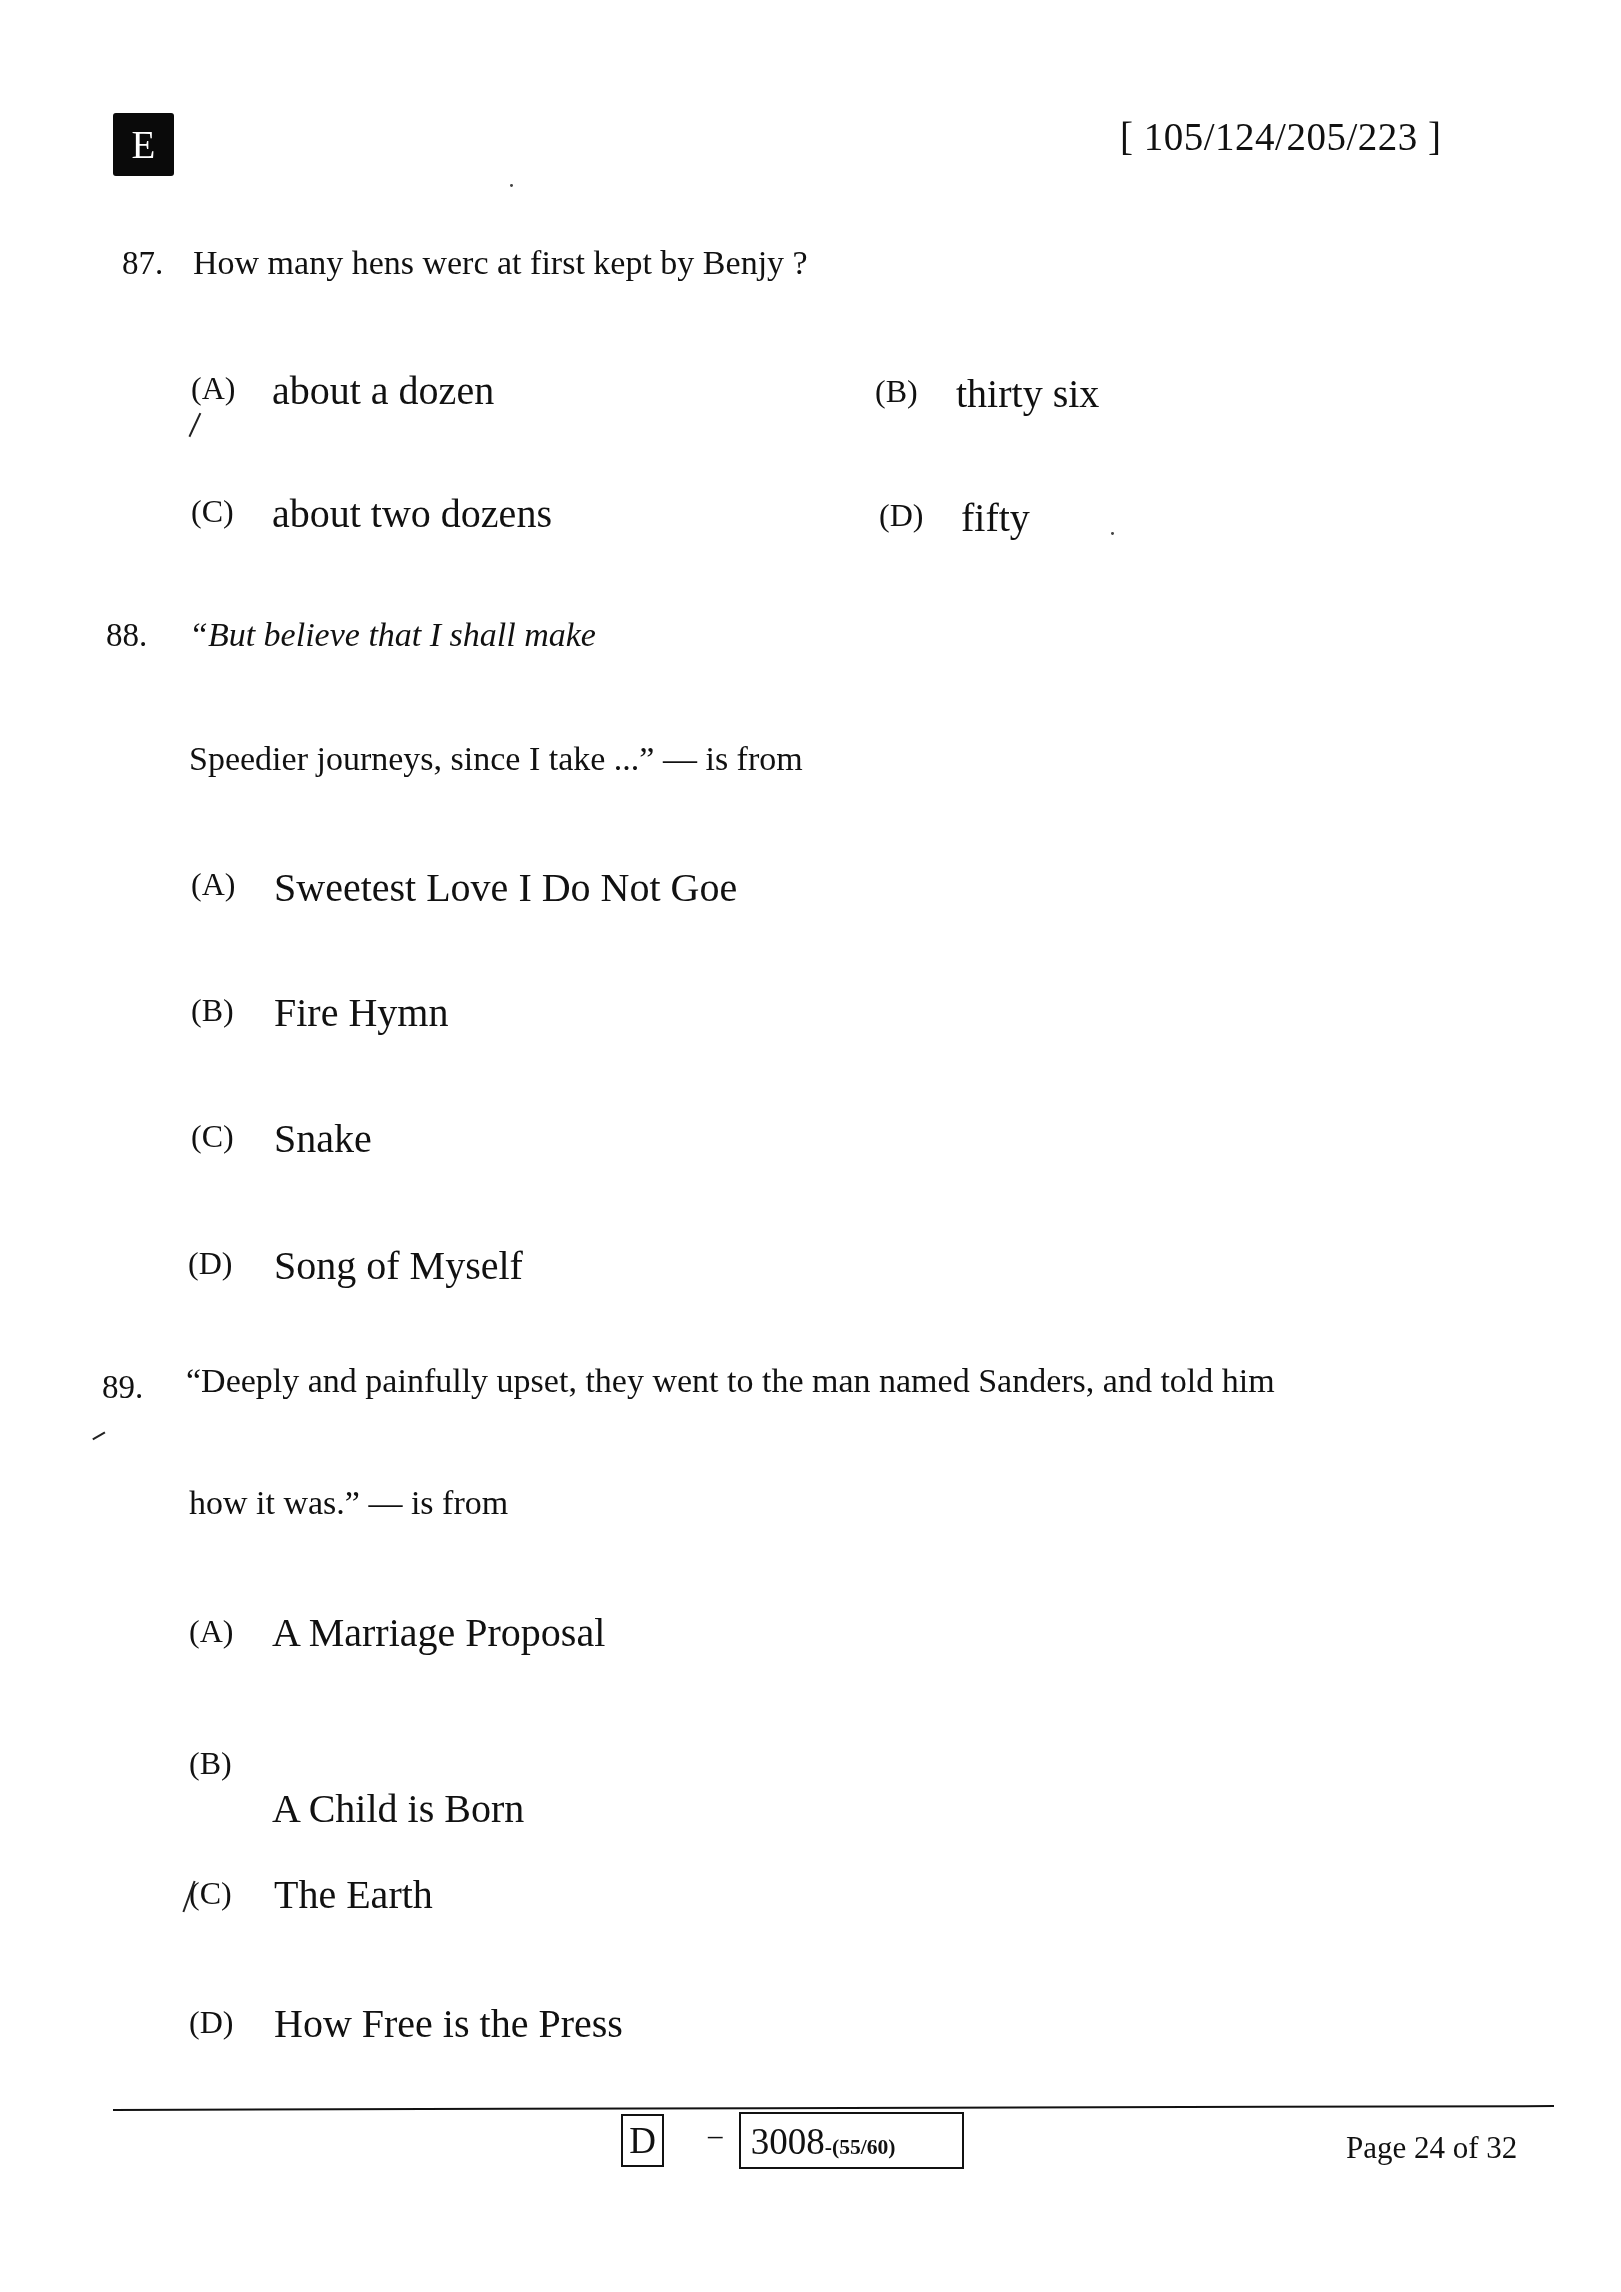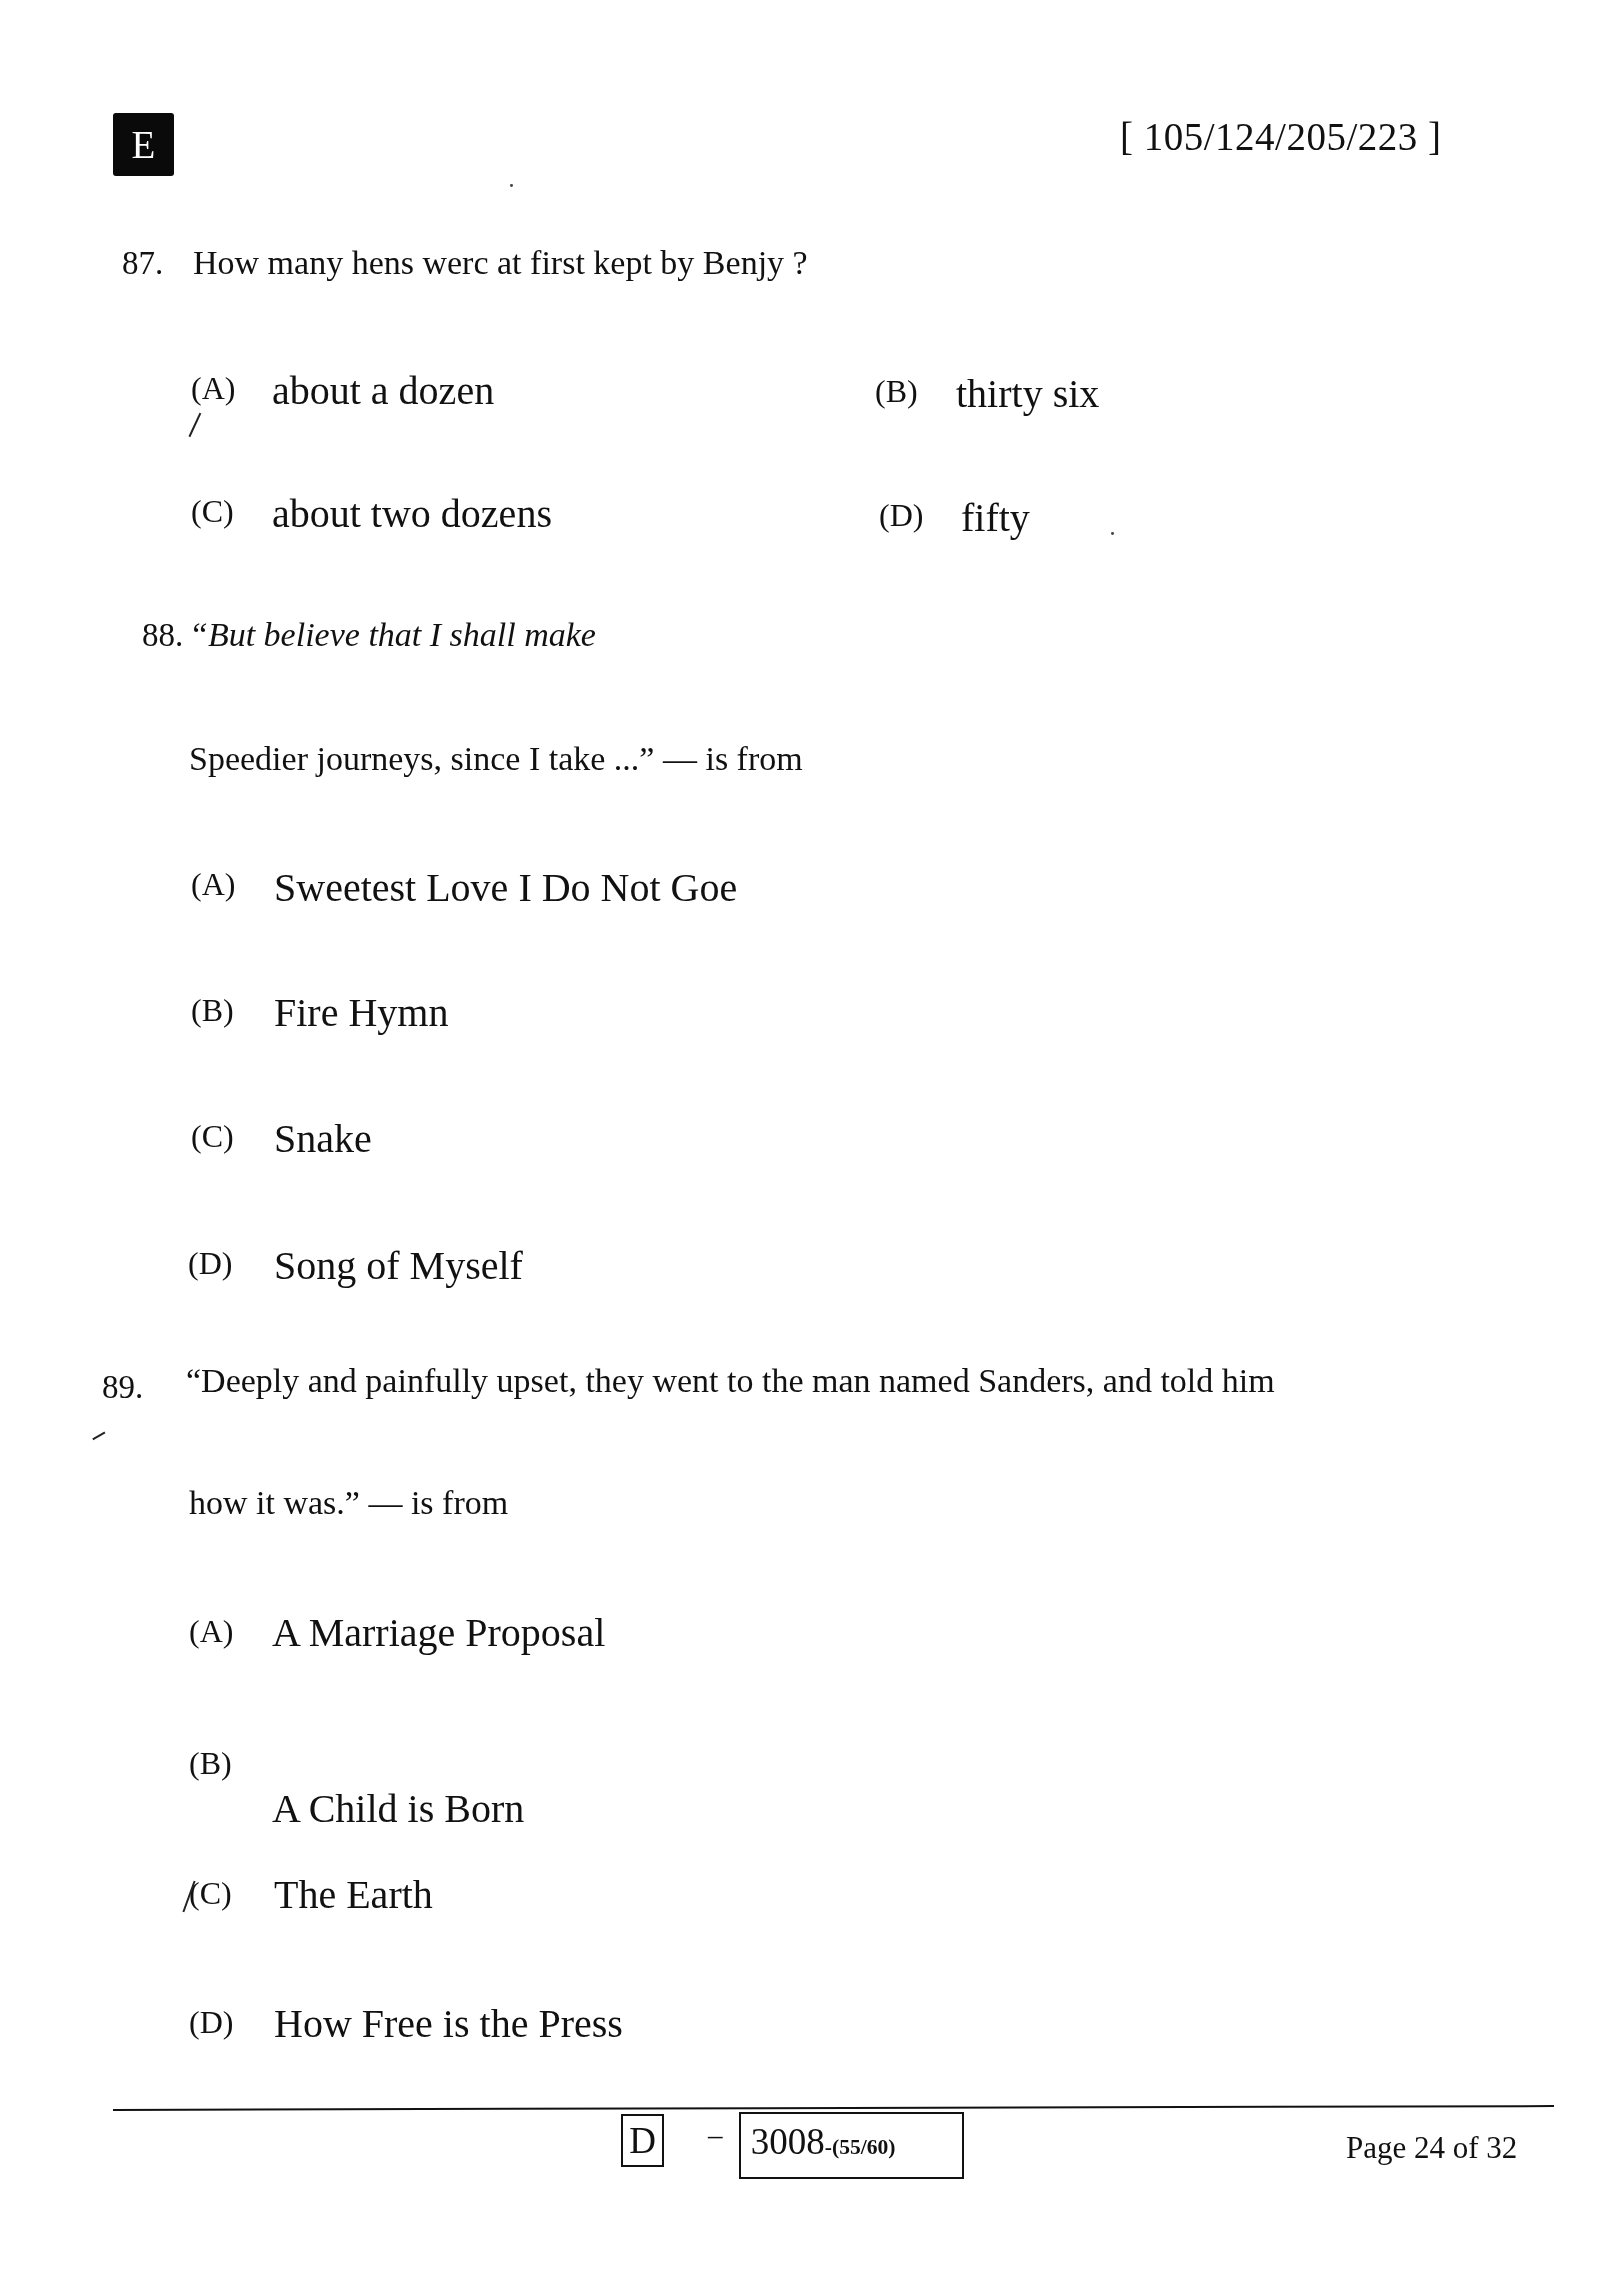--- a/index.html
+++ b/index.html
@@ -47,21 +47,21 @@
     <div class="abs opt-text" style="left:272px; top:490px;">about two dozens</div>
   </div>
   <div>
     <div class="abs opt-label" style="left:879px; top:497px;">(D)</div>
     <div class="abs opt-text" style="left:961px; top:494px;">fifty</div>
   </div>
   <div class="speck" style="left:1111px; top:532px;"></div>
 </div>
 
 <div>
-  <div class="abs qnum" style="left:106px; top:617px;margin-left:36px;">88.</div>
+  <div class="abs qnum" style="left:106px; top:617px;">88.</div>
   <div class="abs qtext" style="left:189px; top:616px;font-style:italic;">“But believe that I shall make</div>
   <div class="abs qtext" style="left:189px; top:740px;">Speedier journeys, since I take ...” — is from</div>
 
   <div>
     <div class="abs opt-label" style="left:191px; top:866px;">(A)</div>
     <div class="abs opt-text" style="left:274px; top:864px;">Sweetest Love I Do Not Goe</div>
   </div>
   <div>
     <div class="abs opt-label" style="left:191px; top:992px;">(B)</div>
     <div class="abs opt-text" style="left:274px; top:989px;">Fire Hymn</div>
@@ -98,18 +98,18 @@
   <div>
     <div class="abs opt-label" style="left:189px; top:2004px;">(D)</div>
     <div class="abs opt-text" style="left:274px; top:2000px;">How Free is the Press</div>
   </div>
 </div>
 
 <div>
   <div class="footer-line"></div>
   <div class="fbox" style="left:621px; top:2114px; width:39px; height:49px; line-height:49px;">D</div>
   <div class="abs dash" style="left:708px; top:2119px;">–</div>
-  <div class="fbox" style="left:739px; top:2112px; width:225px; height:67px; line-height:55px; text-align:left; padding-left:9.8px; box-sizing:border-box;">
+  <div class="fbox" style="left:739px; top:2112px; width:225px; height:57px; line-height:55px; text-align:left; padding-left:9.8px; box-sizing:border-box;">
     <span>3008</span><span style="font-size:21.6px; font-weight:bold;">-(55/60)</span>
   </div>
   <div class="abs page-no" style="left:1346px; top:2130px;">Page 24 of 32</div>
 </div>
 
 
 </body></html>

